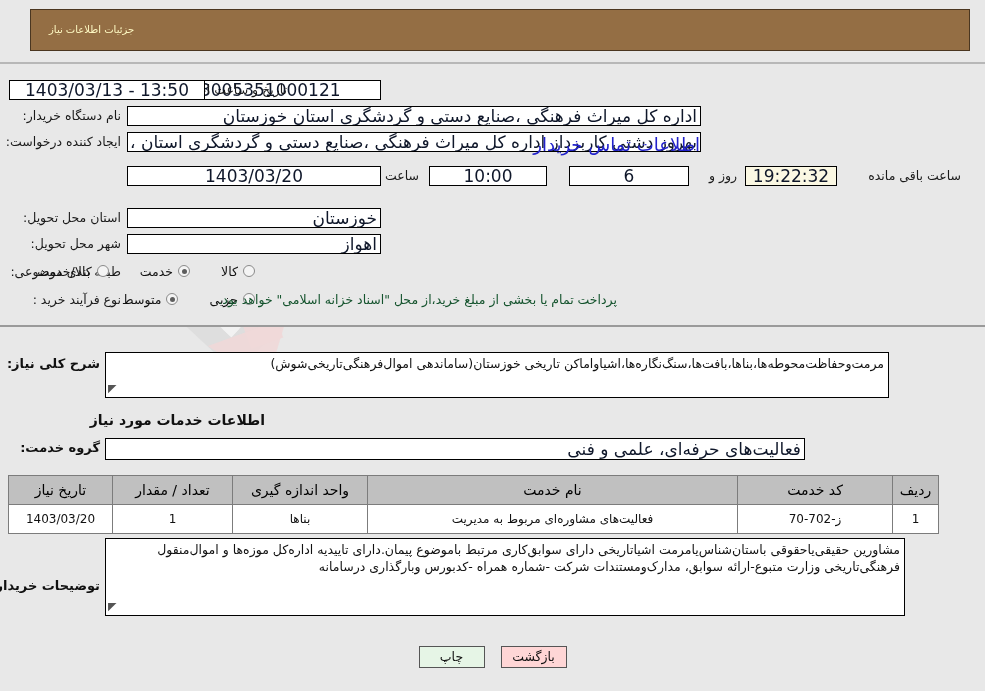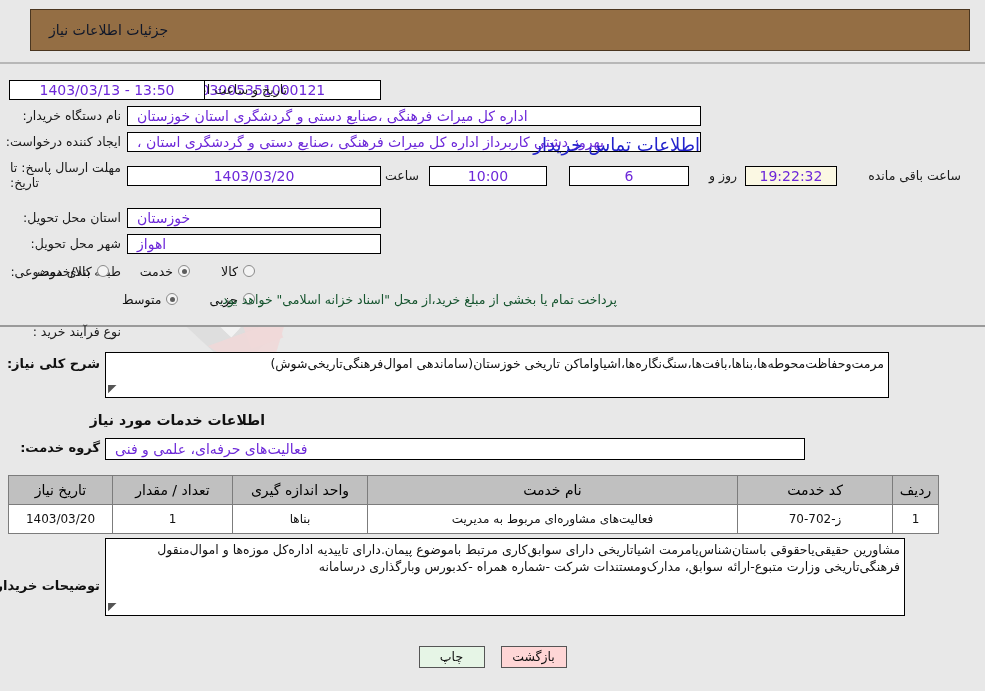--- a/index.html
+++ b/index.html
@@ -93,22 +93,22 @@
     left: 30px;
     top: 9px;
     width: 940px;
     height: 42px;
     background: #946e44;
     border: 1px solid #4a3620;
     box-sizing: border-box;
     z-index: 3;
   }
   .titlebar .t {
-    color: #0f172a;
-    font-size: 14px;
+    color: #fef9c3;
+    font-size: 10px;
     line-height: 40px;
     padding-left: 0;
     padding-right: 16px;
     margin-left: 18px;
     text-align: left;
     display: block;
   }
 
   
   .panel-top {
@@ -132,32 +132,32 @@
   }
   .lbl {
     font-size: 12.5px;
     color: #1a1a1a;
     text-align: left;
     white-space: nowrap;
   }
   .fld {
     border: 1px solid #000;
     background: #ffffff;
-    font-size: 14px;
-    color: #6d28d9;
+    font-size: 17px;
+    color: #0f172a;
     box-sizing: border-box;
     height: 20px;
     line-height: 18px;
     padding: 0 3px;
     overflow: hidden;
     text-overflow: clip;
     white-space: nowrap;
     text-align: center;
   }
-  .fld.rt { text-align: left; padding-left: 9px; }
+  .fld.rt { text-align: right; padding-left: 9px; }
   .fld.tan { background: #fbf8e3; }
 
   .linkred {
     color: #2222cc;
     font-size: 18px;
     white-space: nowrap;
     cursor: pointer;
   }
 
   .radio {
@@ -319,24 +319,20 @@
     <div class="fld rt" style="position:absolute; right:284px; top:42px; width:574px;">اداره کل میراث فرهنگی ،صنایع دستی و گردشگری استان خوزستان</div>
 
     <div class="row" style="right:864px; top:70px;">
       <span class="lbl">ایجاد کننده درخواست:</span>
     </div>
     <div class="fld rt" style="position:absolute; right:284px; top:68px; width:574px;">بهروز دشتی کاربرداز اداره کل میراث فرهنگی ،صنایع دستی و گردشگری استان ،</div>
     <div style="position:absolute; right:700px; top:70px;">
       <span class="linkred" style="position:absolute; right:-415px; top:0; width:140px; display:block;">اطلاعات تماس خریدار</span>
     </div>
 
-    <div class="row" style="right:864px; top:96px; flex-direction:column; align-items:flex-end;">
-      <span class="lbl">مهلت ارسال پاسخ: تا</span>
-      <span class="lbl">تاریخ:</span>
-    </div>
     <div class="fld" style="position:absolute; right:604px; top:102px; width:254px;">1403/03/20</div>
     <span class="lbl" style="position:absolute; right:566px; top:104px;">ساعت</span>
     <div class="fld" style="position:absolute; right:438px; top:102px; width:118px;">10:00</div>
     <div class="fld" style="position:absolute; right:296px; top:102px; width:120px;">6</div>
     <span class="lbl" style="position:absolute; right:248px; top:104px;">روز و</span>
     <div class="fld tan" style="position:absolute; right:148px; top:102px; width:92px;">19:22:32</div>
     <span class="lbl" style="position:absolute; right:24px; top:104px;">ساعت باقی مانده</span>
 
     <div class="row" style="right:864px; top:146px;">
       <span class="lbl">استان محل تحویل:</span>
@@ -359,21 +355,21 @@
       <span class="ropt">
         <span class="radio on"></span>
         <span>خدمت</span>
       </span>
       <span class="ropt">
         <span class="radio"></span>
         <span>کالا/خدمت</span>
       </span>
     </div>
 
-    <div class="row" style="right:864px; top:228px;margin-top:32px;">
+    <div class="row" style="right:864px; top:228px;">
       <span class="lbl">نوع فرآیند خرید :</span>
     </div>
     <div style="position:absolute; right:730px; top:226px;">
       <span class="ropt">
         <span class="radio"></span>
         <span>جزیی</span>
       </span>
       <span class="ropt">
         <span class="radio on"></span>
         <span>متوسط</span>

